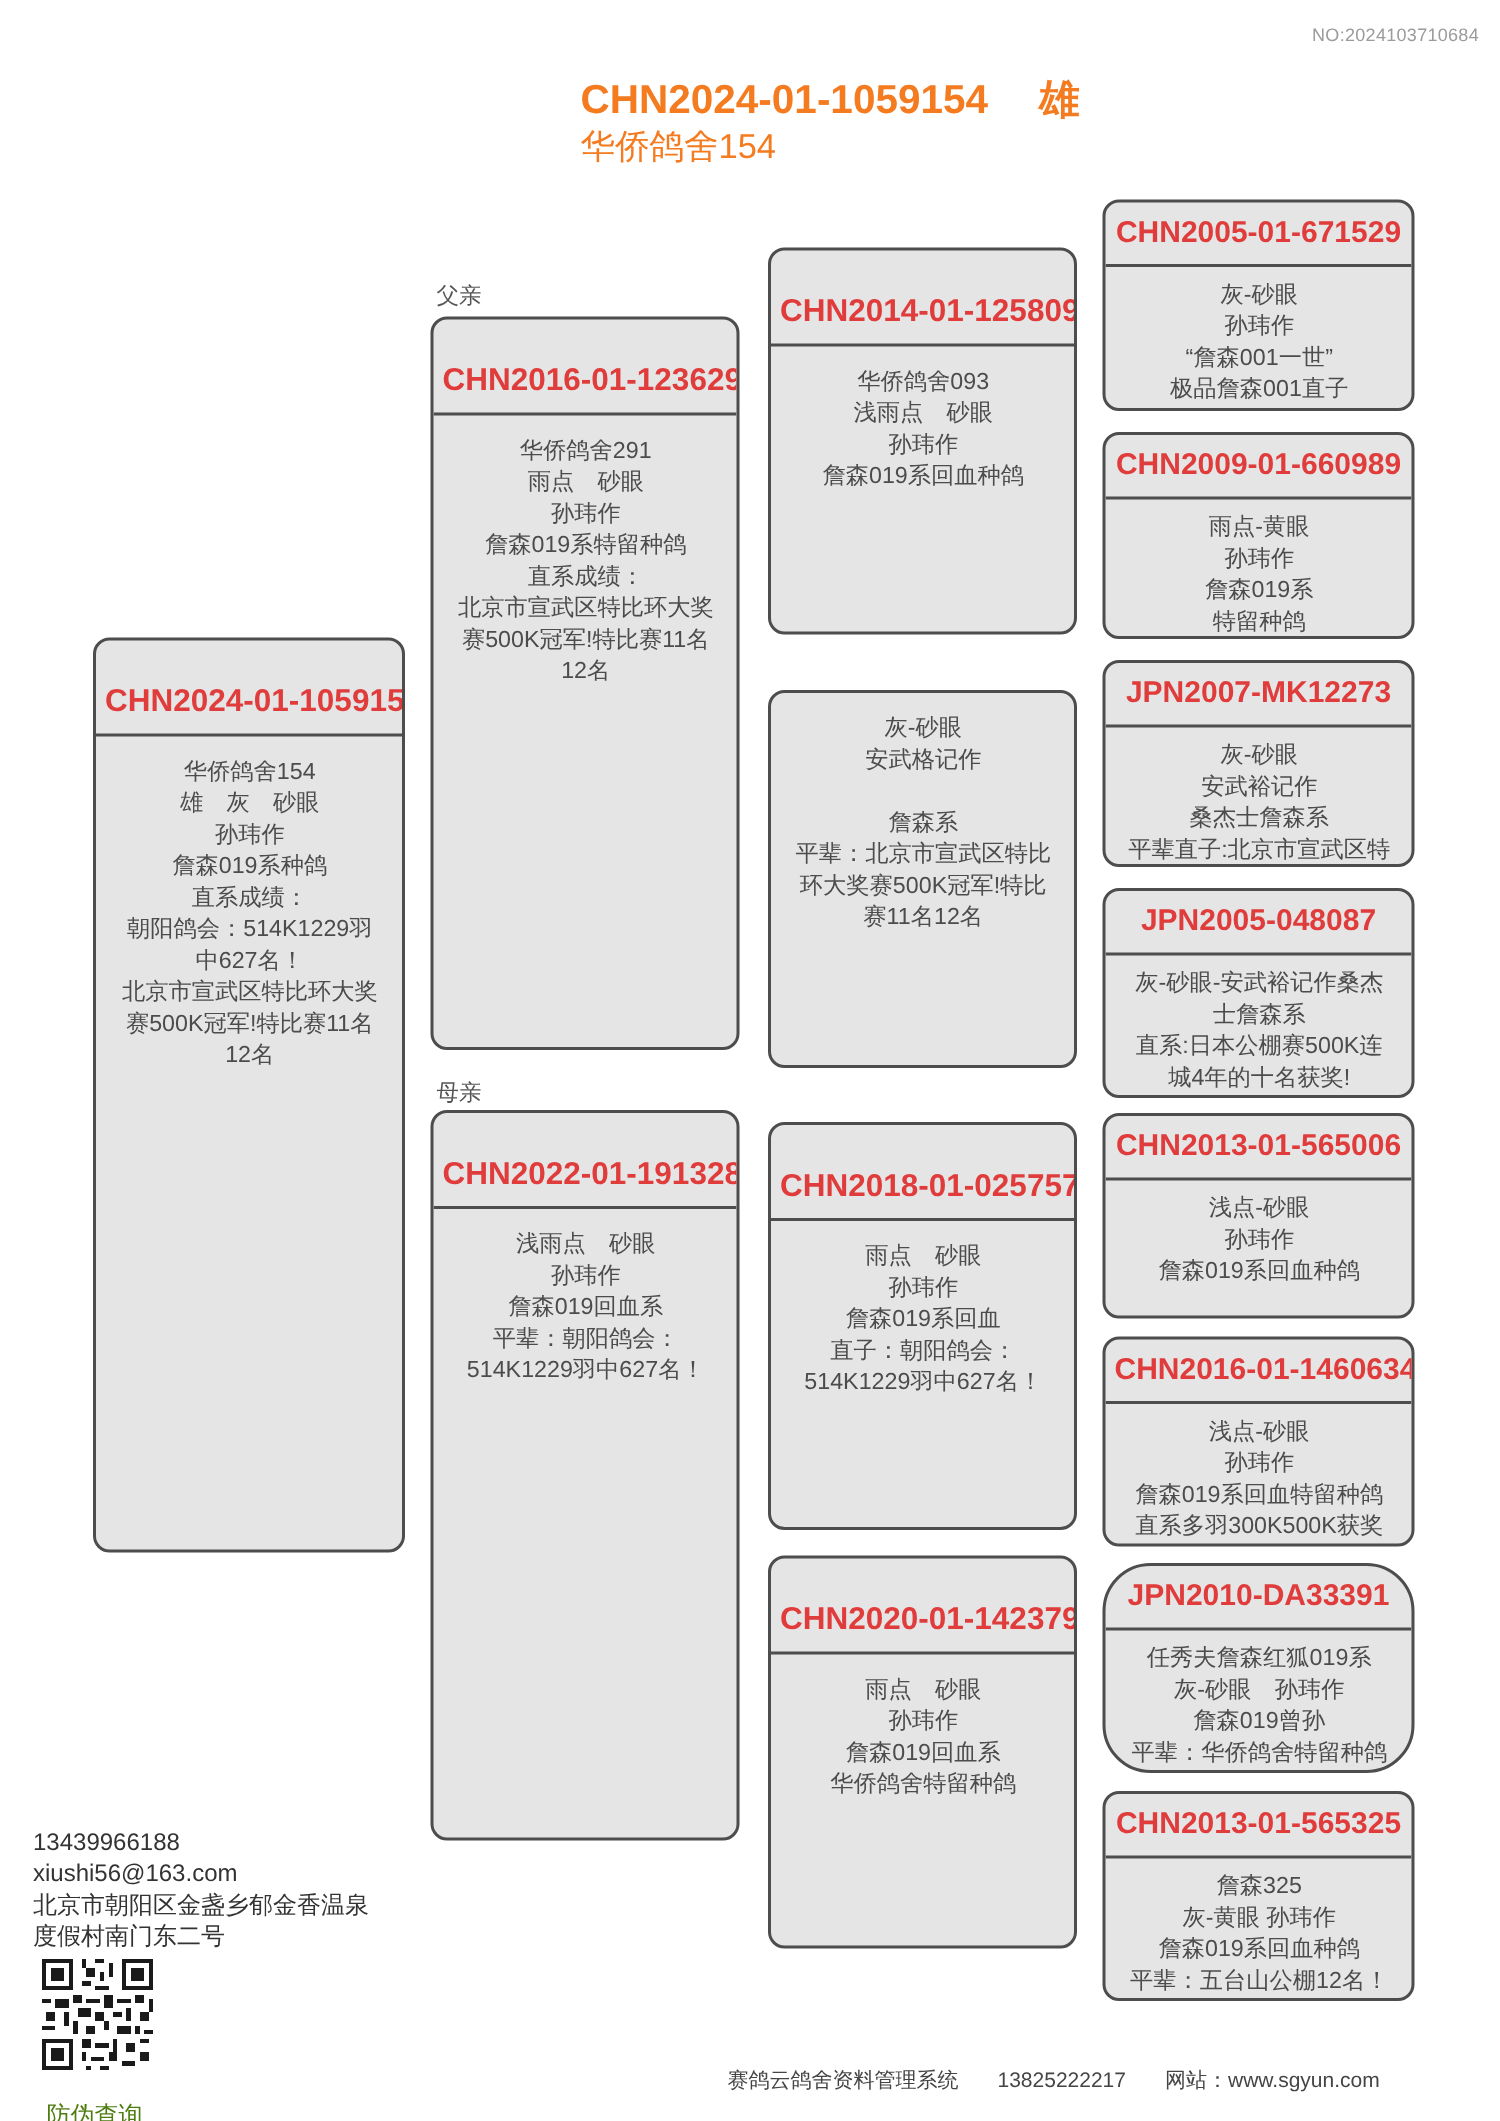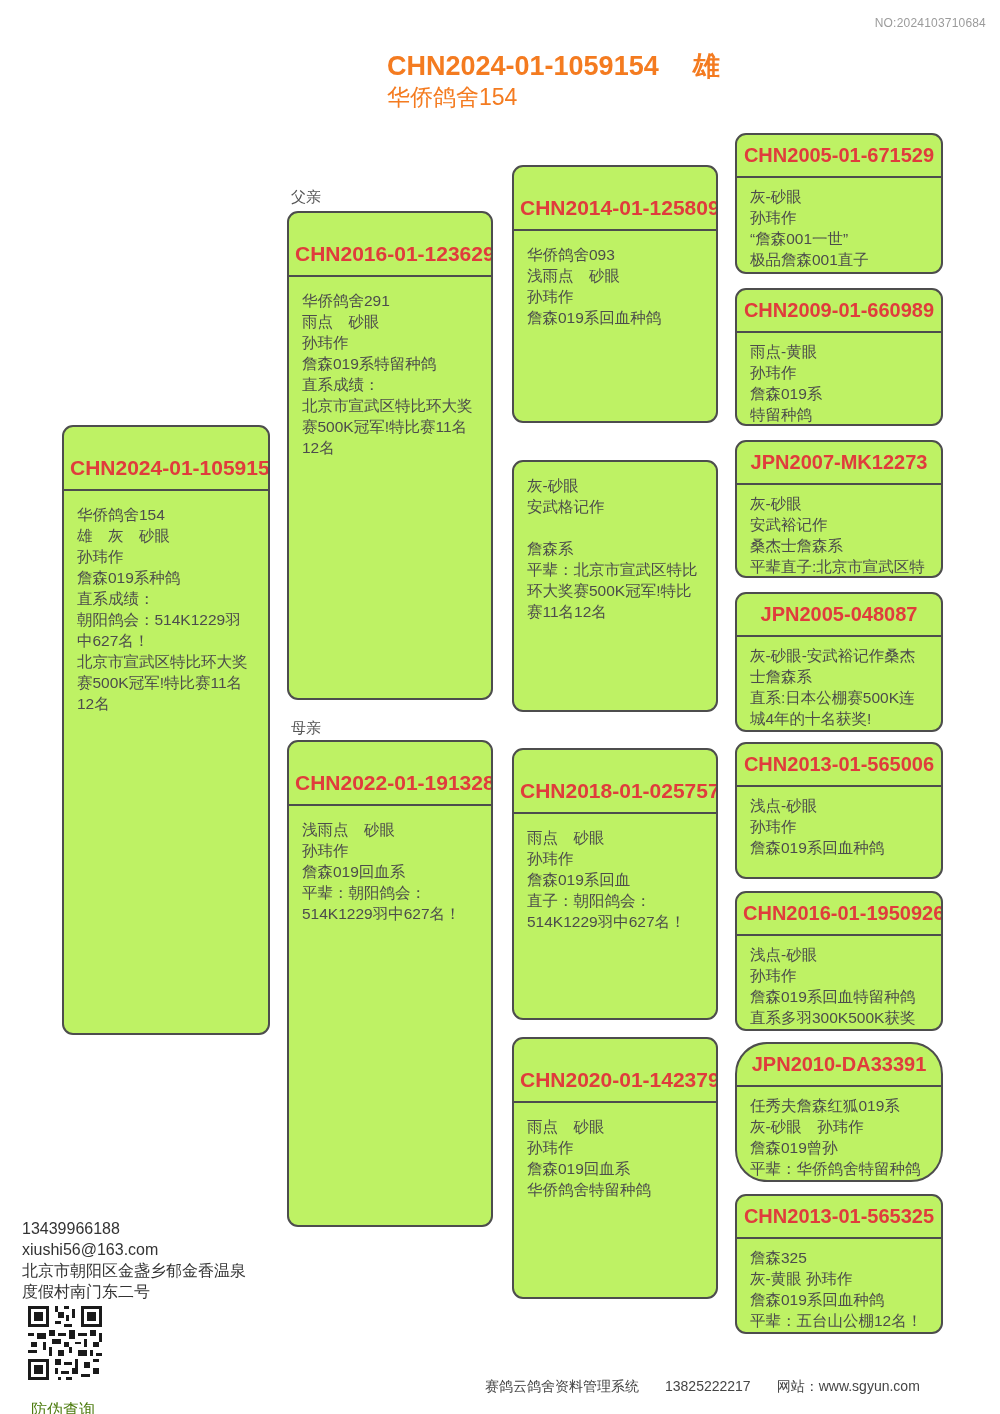--- a/index.html
+++ b/index.html
@@ -23,35 +23,36 @@
     font-size:23px; color:#f47b20;
   }
   .loft-name {
     position:absolute; left:14px; top:146px;
     font-size:40px; color:#3d3d3d; font-weight:500; letter-spacing:1px;
   }
   .gen-label {
     position:absolute; font-size:15px; color:#555555;
   }
   .pbox {
-    position:absolute; background:#bef264;
+    position:absolute; background:#e5e5e5;
     border:2px solid #4d4d4d; border-radius:11px; overflow:hidden;
   }
   .pbox-title {
     color:#e03c3c; font-weight:bold; text-align:center;
     border-bottom:2px solid #4d4d4d;
     font-size:21px; padding:6px 6px 9px 6px;
     white-space:nowrap;
   }
   .lg .pbox-title { padding-top:29px; }
   .sm .pbox-title { padding-top:9px; font-size:20px; }
   .pbox-body {
     padding:13px 12px 8px 13px;
     font-size:15.5px; color:#4c4c4c; line-height:21px;
     white-space:pre-line;
+    text-align:center;
   }
   .sm .pbox-body { padding-top:8px; line-height:21px; }
   .contact {
     position:absolute; left:22px; top:1218px;
     font-size:16px; color:#333333; line-height:21px; white-space:pre-line;
   }
   .qr {
     position:absolute; left:28px; top:1306px; width:74px; height:74px;
   }
   .qr-label {
@@ -162,21 +163,21 @@
     <div class="pbox-body">灰-砂眼-安武裕记作桑杰士詹森系
 直系:日本公棚赛500K连城4年的十名获奖!</div>
   </div>
   <div class="pbox sm" style="left:735px; top:742px; width:208px; height:137px;">
     <div class="pbox-title">CHN2013-01-565006</div>
     <div class="pbox-body">浅点-砂眼
 孙玮作
 詹森019系回血种鸽</div>
   </div>
   <div class="pbox sm" style="left:735px; top:891px; width:208px; height:140px;">
-    <div class="pbox-title">CHN2016-01-1950926</div>
+    <div class="pbox-title">CHN2016-01-1460634</div>
     <div class="pbox-body">浅点-砂眼
 孙玮作
 詹森019系回血特留种鸽
 直系多羽300K500K获奖</div>
   </div>
   <div class="pbox sm" style="left:735px; top:1042px; width:208px; height:140px;border-radius:32px;">
     <div class="pbox-title">JPN2010-DA33391</div>
     <div class="pbox-body">任秀夫詹森红狐019系
 灰-砂眼　孙玮作
 詹森019曾孙

